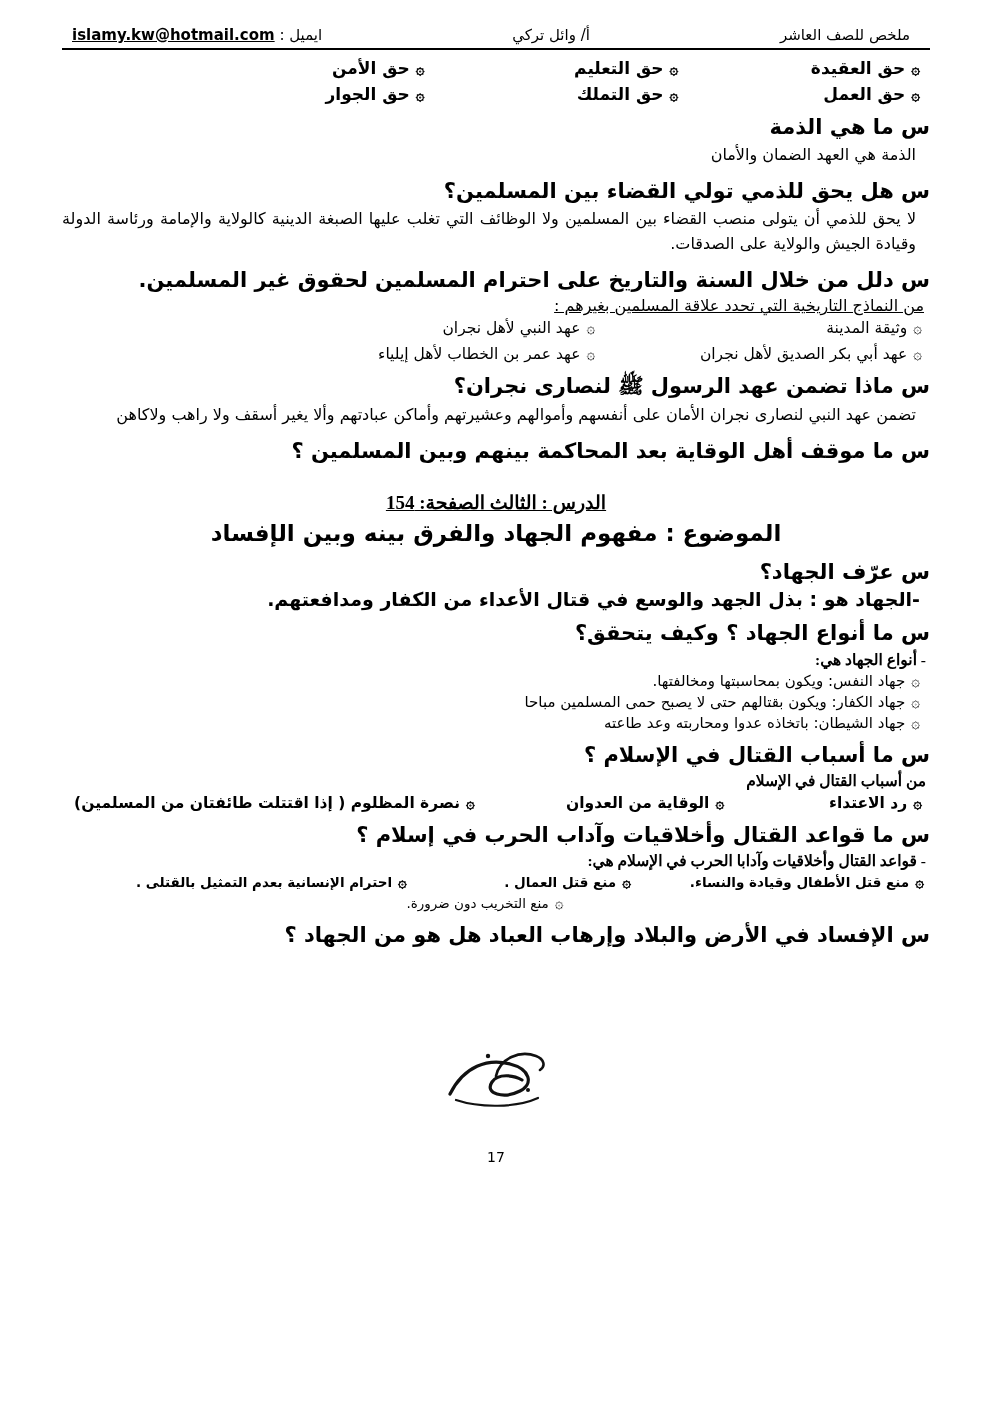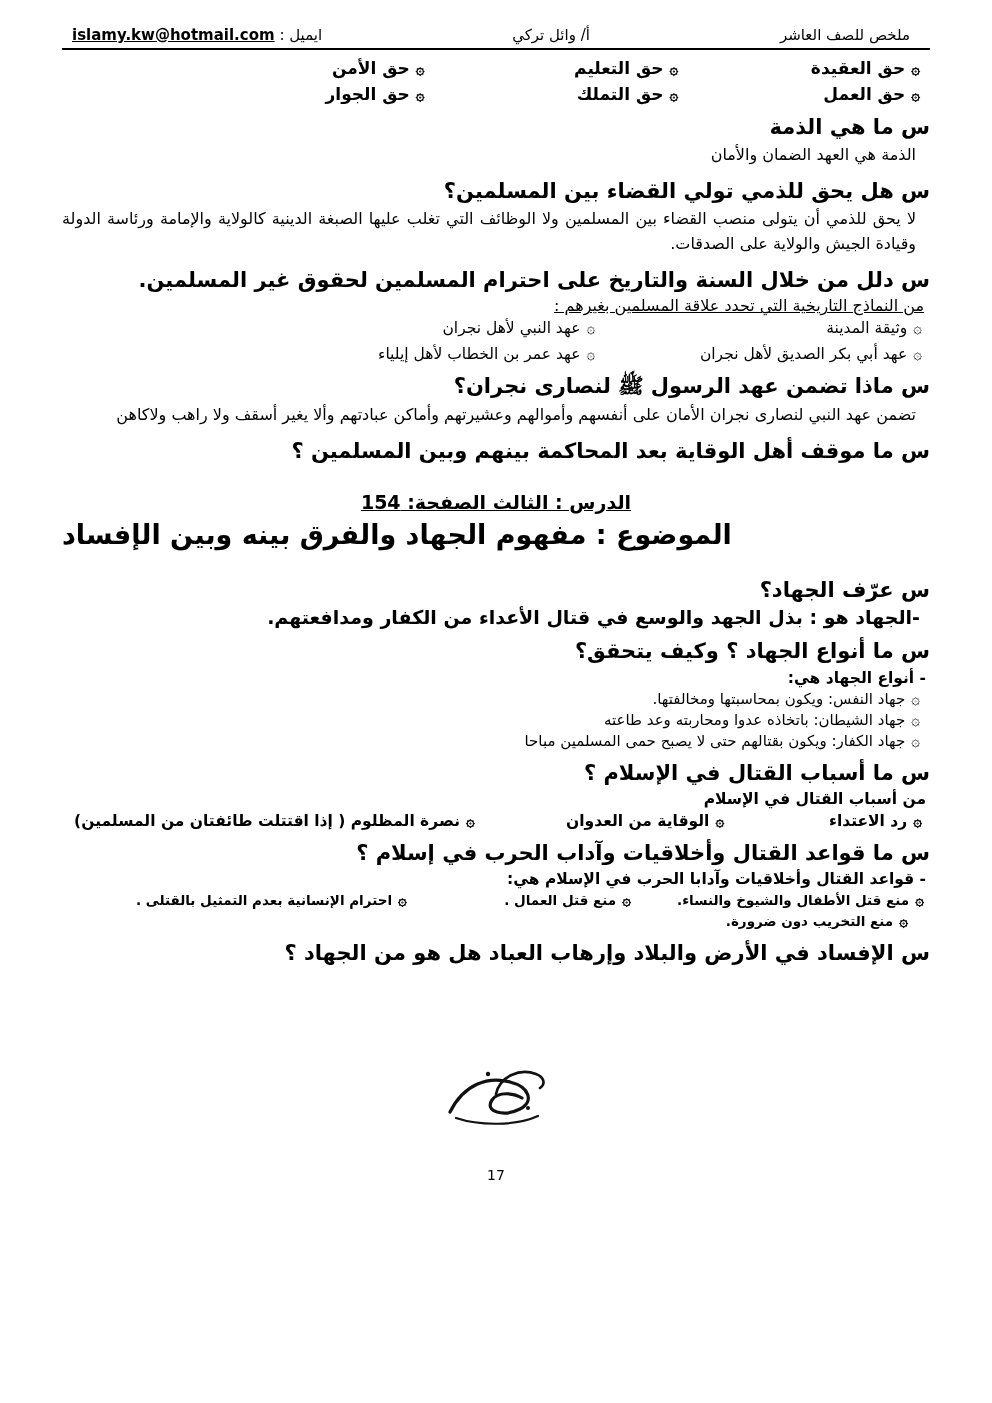--- a/index.html
+++ b/index.html
@@ -19,28 +19,28 @@
           font-size:17px;font-weight:600;margin:8px 10px 2px 0;row-gap:6px;}
   .cell{white-space:nowrap;}
   .bullet{font-size:15px;margin-left:6px;display:inline-block;}
   
   .q{font-weight:bold;font-size:21px;margin:9px 0 2px;line-height:1.35;}
   .ans{font-size:16px;line-height:1.55;margin:1px 0 2px;padding-right:14px;text-align:justify;}
   .sub-underline{font-weight:normal;font-size:16px;text-decoration:underline;margin:2px 0 4px;padding-right:6px;}
   .grid2{display:grid;grid-template-columns:38% 62%;font-size:15.5px;margin:3px 0;row-gap:8px;padding-right:8px;}
   .grid3-reasons{display:grid;grid-template-columns:23% 29% 48%;font-size:15.5px;font-weight:bold;margin:4px 0;padding-right:8px;}
   .grid3-rules{display:grid;grid-template-columns:34% 26% 40%;font-size:13.5px;font-weight:bold;margin:3px 0;padding-right:6px;}
-  .rules-line2{font-size:13.5px;font-weight:bold;padding-right:22px;margin:2px 0;}
-  .lead-bold{font-weight:bold;font-size:15.5px;margin:3px 0;padding-right:4px;}
+  .rules-line2{font-size:13.5px;font-weight:normal;padding-right:22px;margin:2px 0;text-align:center;}
+  .lead-bold{font-weight:bold;font-size:15.5px;margin:3px 0;padding-right:4px;font-family:Liberation Serif, serif;}
   .item-line{font-size:15px;margin:3px 0;padding-right:10px;text-align:right;}
   .ans-bold{font-weight:bold;font-size:19px;margin:2px 0;padding-right:10px;}
   
   .lesson-line{font-weight:bold;font-size:19px;text-align:center;margin:26px 0 4px;}
-  .lesson-line span{text-decoration:underline;}
-  .big-title{font-weight:bold;font-size:27px;text-align:left;margin:6px 0 26px;letter-spacing:-0.5px;}
+  .lesson-line span{text-decoration:underline;font-family:Liberation Serif, serif;}
+  .big-title{font-weight:bold;font-size:23px;text-align:center;margin:6px 0 12px;letter-spacing:-0.5px;}
   
   .signature{display:flex;justify-content:center;margin-top:92px;}
   .page-number{text-align:center;font-size:14px;margin-top:35px;font-family:"DejaVu Sans",sans-serif;}
 </style>
 </head>
 <body>
 
 <div class="page">
 
   <div class="hdr">
@@ -83,35 +83,35 @@
 
   <div class="lesson-line"><span>الدرس :    الثالث الصفحة: 154</span></div>
   <div class="big-title">الموضوع : مفهوم الجهاد والفرق بينه وبين الإفساد</div>
 
   <div class="q">س عرّف الجهاد؟</div>
   <div class="ans-bold">-الجهاد هو : بذل الجهد والوسع في قتال الأعداء من الكفار ومدافعتهم.</div>
 
   <div class="q">س ما أنواع الجهاد ؟ وكيف يتحقق؟</div>
   <div class="lead-bold">- أنواع الجهاد هي:</div>
   <div class="item-line"><span class="bullet">۞</span><span>جهاد النفس:  ويكون بمحاسبتها ومخالفتها.</span></div>
+  <div class="item-line"><span class="bullet">۞</span><span>جهاد الكفار:  ويكون بقتالهم حتى لا يصبح حمى المسلمين مباحا</span></div>
   <div class="item-line"><span class="bullet">۞</span><span>جهاد الشيطان: باتخاذه عدوا ومحاربته وعد طاعته</span></div>
-  <div class="item-line"><span class="bullet">۞</span><span>جهاد الكفار:  ويكون بقتالهم حتى لا يصبح حمى المسلمين مباحا</span></div>
 
   <div class="q">س ما أسباب القتال في الإسلام ؟</div>
   <div class="lead-bold">من أسباب القتال في الإسلام</div>
   <div class="grid3-reasons">
     <div class="cell"><span class="bullet">۞</span><span>رد الاعتداء</span></div>
     <div class="cell"><span class="bullet">۞</span><span>الوقاية من العدوان</span></div>
     <div><span class="bullet">۞</span><span>نصرة المظلوم ( إذا اقتتلت طائفتان من المسلمين)</span></div>
   </div>
 
   <div class="q">س ما قواعد القتال وأخلاقيات وآداب الحرب في إسلام ؟</div>
   <div class="lead-bold">- قواعد القتال وأخلاقيات وآدابا الحرب في الإسلام هي:</div>
   <div class="grid3-rules">
-    <div class="cell"><span class="bullet">۞</span><span>منع قتل الأطفال والشيوخ والنساء.</span></div>
+    <div class="cell"><span class="bullet">۞</span><span>منع قتل الأطفال وقيادة والنساء.</span></div>
     <div class="cell"><span class="bullet">۞</span><span>منع قتل العمال .</span></div>
     <div class="cell"><span class="bullet">۞</span><span>احترام الإنسانية بعدم التمثيل بالقتلى .</span></div>
   </div>
   <div class="rules-line2"><span class="bullet">۞</span><span>منع التخريب دون ضرورة.</span></div>
 
   <div class="q">س الإفساد في الأرض والبلاد وإرهاب العباد هل هو من الجهاد ؟</div>
 
   <div class="signature">
     <svg width="120" height="72" viewBox="0 0 120 72" aria-hidden="true">
       <path d="M14,52 C28,24 52,16 74,22 C94,27 98,42 84,49 C68,57 48,52 56,40 C62,31 78,33 86,38" fill="none" stroke="#111" stroke-width="3.2" stroke-linecap="round"></path>

